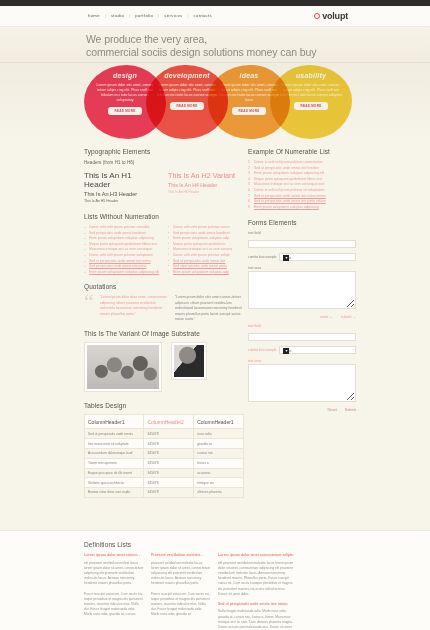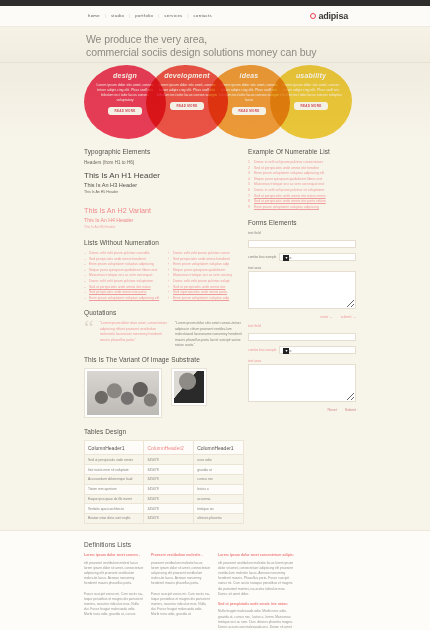--- a/index.html
+++ b/index.html
@@ -77,21 +77,21 @@
   }
   .sub { font-size:4.6px; color:#6e6a62; margin-bottom:4px; }
 
   .h1d { font-size:8px; color:#4a4843; margin:2px 0; }
   .h3d { font-size:5.6px; color:#55524c; margin:2px 0; }
   .h5d { font-size:3.6px; color:#6e6a62; margin:2px 0; }
   .h2r { font-size:7.2px; color:#f08a8a; margin:2px 0; }
   .h4r { font-size:5.2px; color:#f08a8a; margin:2px 0; }
   .h6r { font-size:3.3px; color:#f4a8a8; margin:2px 0; }
 
-  .hdrgrid { display:flex; gap:8px; margin-bottom:8px;flex-direction:column; }
+  .hdrgrid { display:flex; gap:8px; margin-bottom:8px; }
   .hdrgrid > div { flex:1; }
 
   
   .lists { display:flex; gap:8px; margin-bottom:8px; }
   .lists ul { list-style:none; flex:1; }
   .lists li {
     font-size:3.4px; line-height:5.6px; color:#f09a9a; position:relative; padding-left:5px;
   }
   .lists li::before { content:"–"; position:absolute; left:0; color:#f09a9a; }
   .lists ul.dot li::before { content:"›"; }
@@ -181,21 +181,21 @@
       <a href="#">studio</a>
       <span class="sep">|</span>
       <a href="#">portfolio</a>
       <span class="sep">|</span>
       <a href="#">services</a>
       <span class="sep">|</span>
       <a href="#">contacts</a>
     </div>
     <div class="logo">
       <span class="ring"></span>
-      <span class="word">adipisa</span>
+      <span class="word">volupt</span>
     </div>
   </div>
 
   <div class="hero">
     <div class="hero-inner">
       <div>We produce the very area,</div>
       <div>commercial sociis design solutions money can buy</div>
     </div>
   </div>
 

